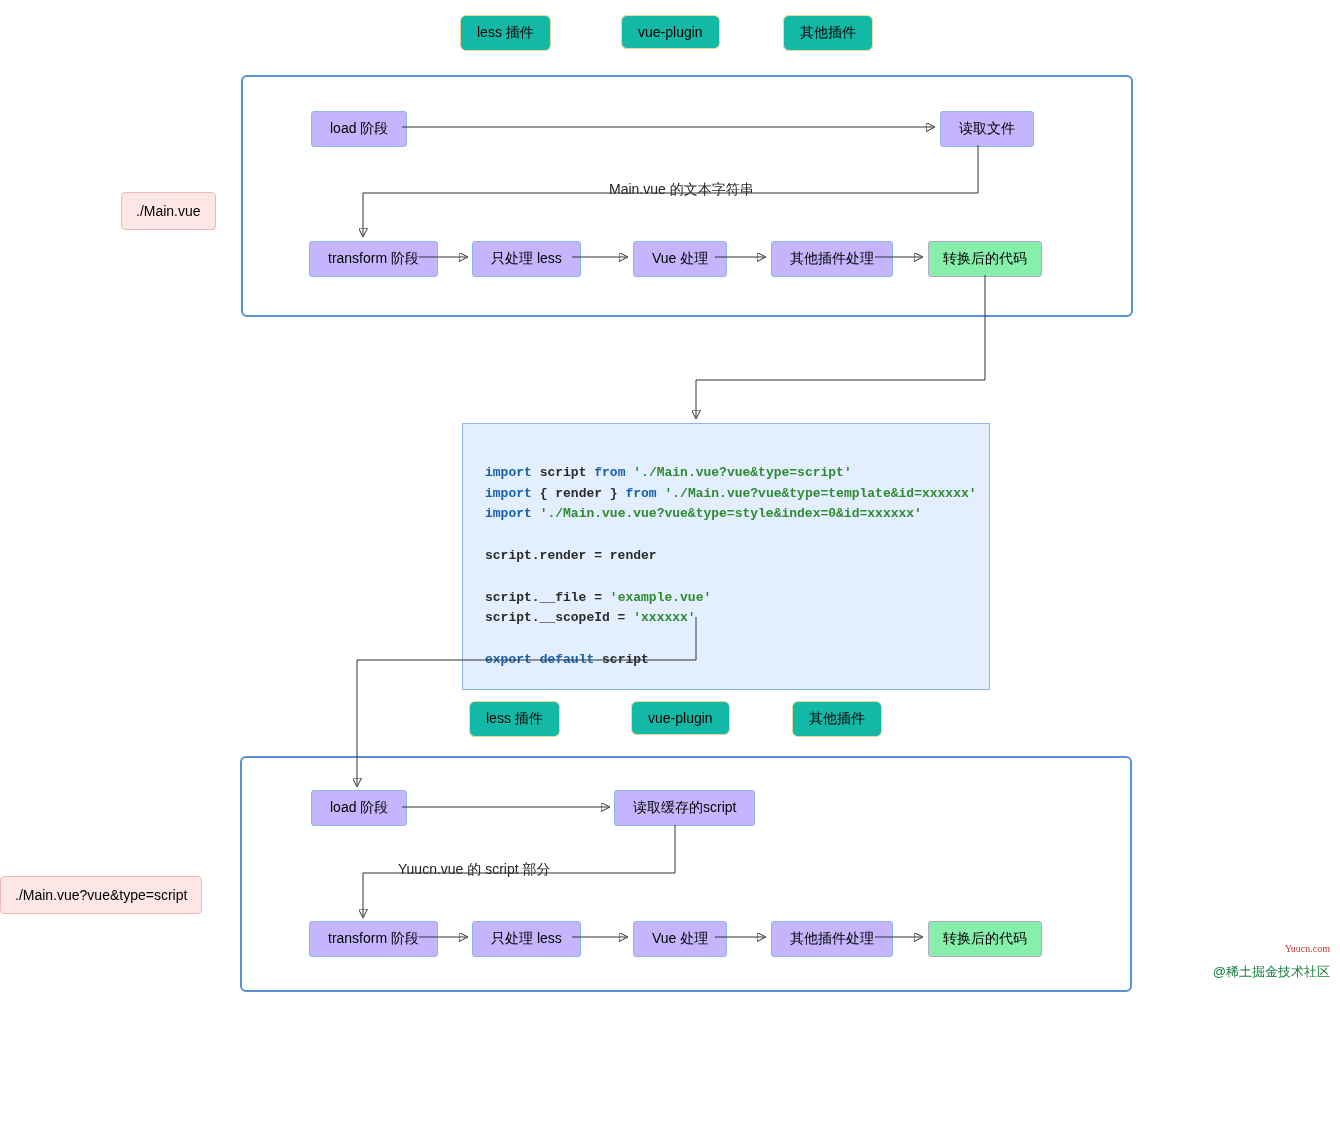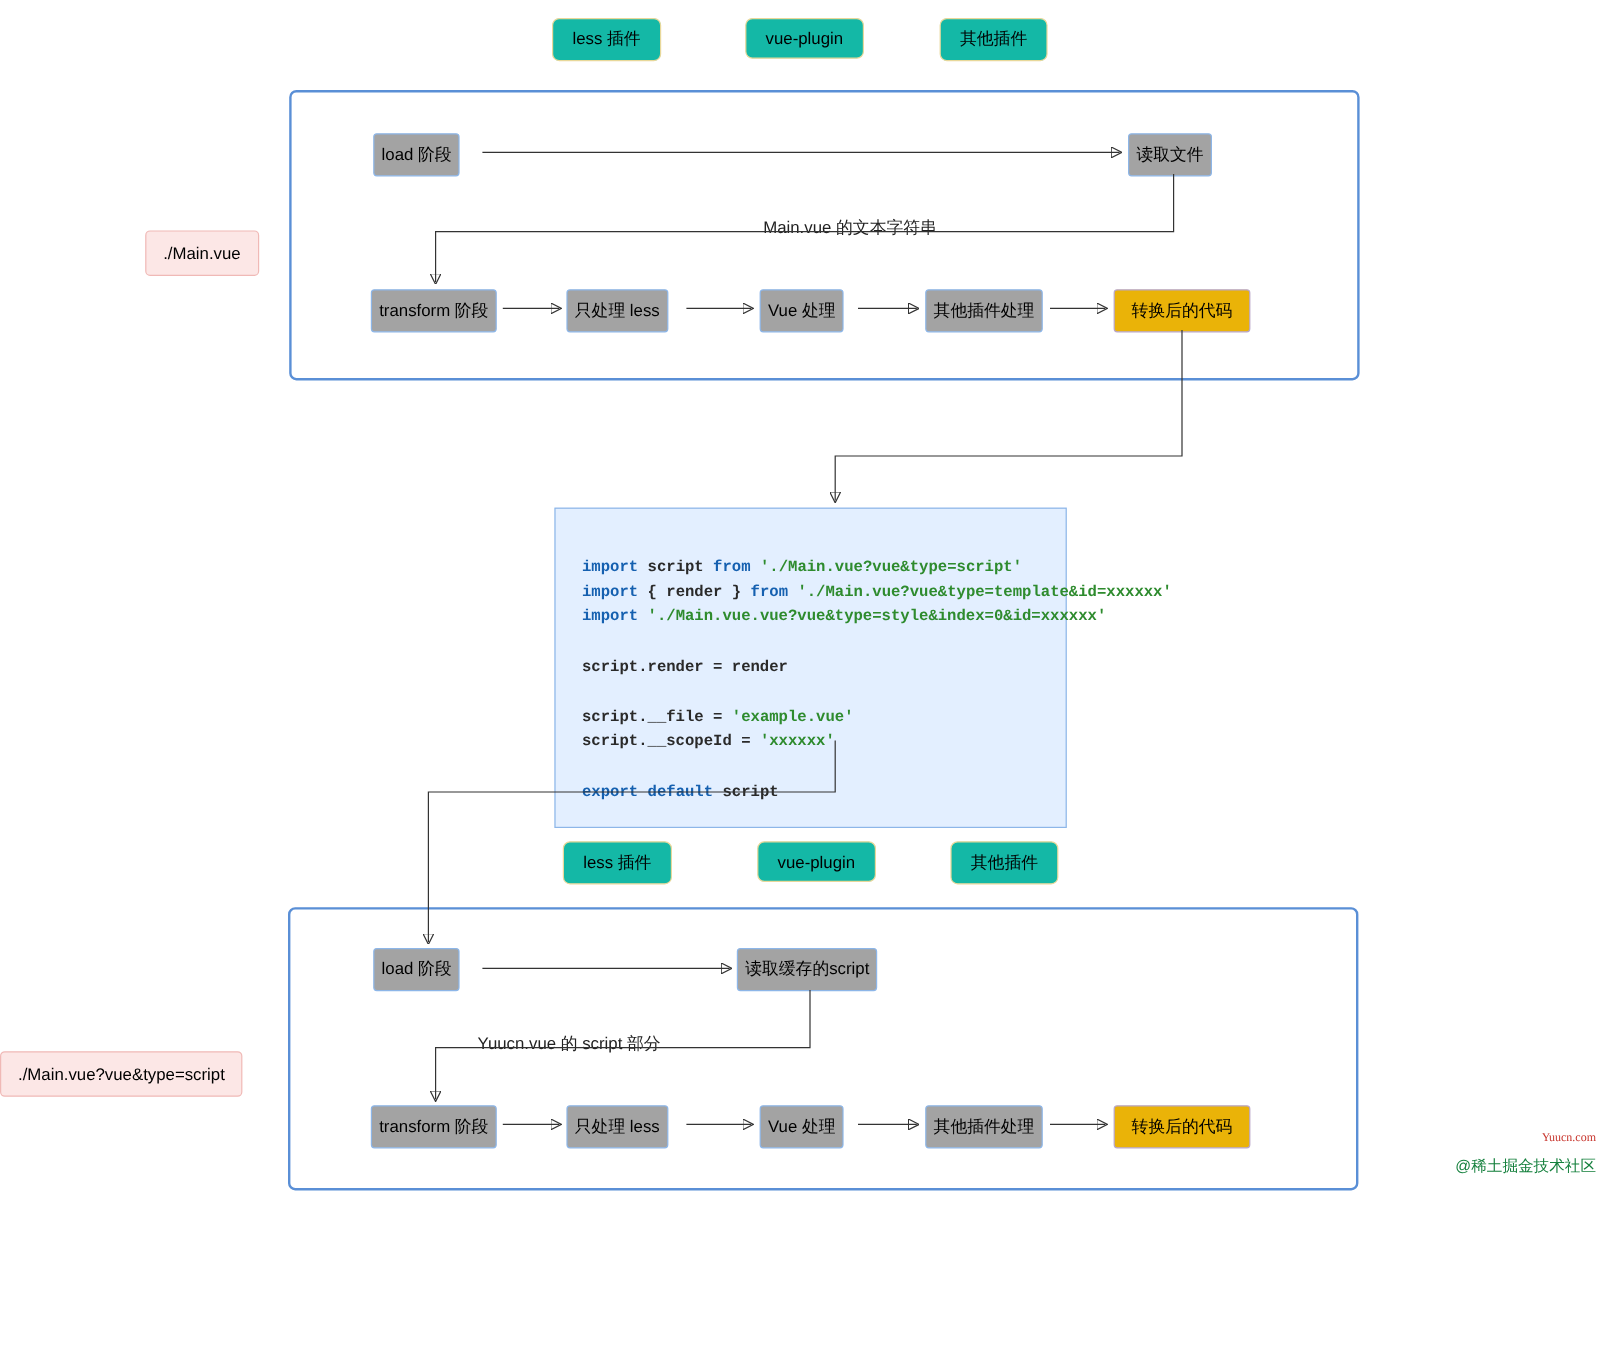--- a/index.html
+++ b/index.html
@@ -1,21 +1,21 @@
 <!DOCTYPE html>
 <html><head>
   <meta charset="utf-8">
   <style>
     * { box-sizing: border-box; margin: 0; padding: 0; }
     body { font-family: "Helvetica Neue", Arial, sans-serif; background: #fff; width: 1340px; height: 1141px; position: relative; }
     .node { position: absolute; display: flex; align-items: center; justify-content: center; font-size: 14px; text-align: center; }
     .yellow { background: #14b8a6; border: 1px solid #e8d89a; border-radius: 6px; padding: 8px 16px; }
     .pink { background: #fce7e6; border: 1px solid #f0b9b6; border-radius: 4px; padding: 10px 14px; font-size: 14px; }
-    .blue { background: #a3a3a3; border: 1px solid #8db6e8; border-radius: 3px; padding: 8px 6px; align-items: flex-end; }
-    .purple { background: #eab308; border: 1px solid #b8a6c9; border-radius: 3px; padding: 8px 14px; }
+    .blue { background: #c4b5fd; border: 1px solid #8db6e8; border-radius: 3px; padding: 8px 18px; align-items: flex-end; }
+    .purple { background: #86efac; border: 1px solid #b8a6c9; border-radius: 3px; padding: 8px 14px; }
     .container { position: absolute; border: 2px solid #5a8fd6; border-radius: 6px; background: transparent; }
     .code-box { position: absolute; background: #e3efff; border: 1px solid #8db6e8; padding: 18px 22px; font-family: "Courier New", monospace; font-size: 13px; line-height: 1.6; white-space: pre; font-weight: bold; }
     .edge-label { position: absolute; font-size: 14px; color: #222; }
     .watermark1 { position: absolute; color: #c8362e; font-size: 10px; font-family: Georgia, serif; }
     .watermark2 { position: absolute; color: #15803d; font-size: 13px; }
     svg.arrows { position: absolute; top: 0; left: 0; width: 1340px; height: 1141px; pointer-events: none; }
     svg.arrows path { stroke: #333; stroke-width: 1; fill: none; }
     .kw-import { color: #1560b0; }
     .kw-from { color: #1560b0; }
     .kw-export { color: #1560b0; }
@@ -58,23 +58,23 @@
 <div class="node blue" style="left:633px; top:241px;">
     <span>Vue 处理</span>
   </div>
 <div class="node blue" style="left:771px; top:241px;">
     <span>其他插件处理</span>
   </div>
 <div class="node purple" style="left:928px; top:241px;">
     <span>转换后的代码</span>
   </div>
 
-<div class="edge-label" style="left:609px; top:181px;margin-left:27px;">Main.vue 的文本字符串</div>
+<div class="edge-label" style="left:609px; top:181px;">Main.vue 的文本字符串</div>
 
-<div class="code-box" style="left:462px; top:423px; width:427px;">
+<div class="code-box" style="left:462px; top:423px; width:528px;">
 <span class="kw-import">import</span> <span class="ident">script</span> <span class="kw-from">from</span> <span class="str">'./Main.vue?vue&amp;type=script'</span>
 <span class="kw-import">import</span> <span class="ident">{ render }</span> <span class="kw-from">from</span> <span class="str">'./Main.vue?vue&amp;type=template&amp;id=xxxxxx'</span>
 <span class="kw-import">import</span> <span class="str">'./Main.vue.vue?vue&amp;type=style&amp;index=0&amp;id=xxxxxx'</span>
 
 <span class="ident">script.render = render</span>
 
 <span class="ident">script.__file = </span><span class="str">'example.vue'</span>
 <span class="ident">script.__scopeId = </span><span class="str">'xxxxxx'</span>
 
 <span class="kw-export">export</span> <span class="kw-default">default</span> <span class="ident">script</span>

